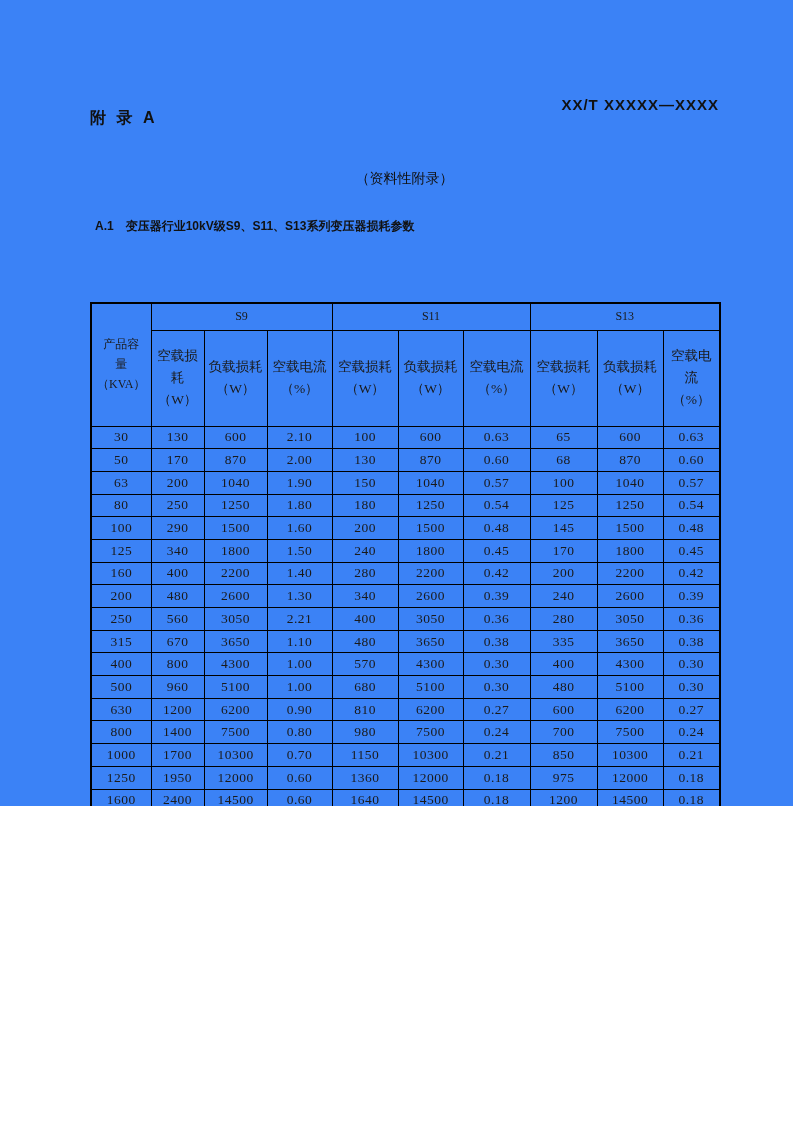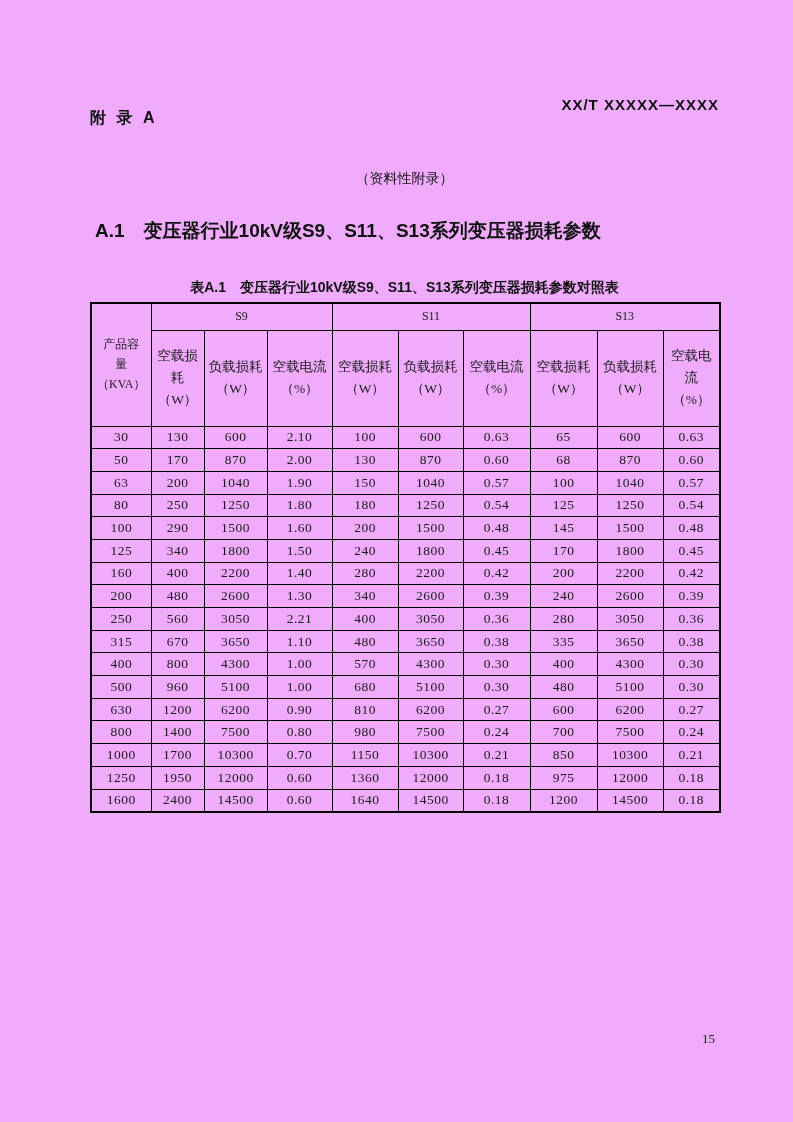--- a/index.html
+++ b/index.html
@@ -1,20 +1,20 @@
 <!DOCTYPE html>
 <html lang="zh"><head>
 <meta charset="utf-8">
 <style>
   * { margin:0; padding:0; box-sizing:border-box; }
   html,body { background:#fff; }
   .page {
     position:relative;
-    width:793px; height:1122px;
-    background:#f0abfc;
+    width:793px; height:806px;
+    background:#3b82f6;
     color:#1a1a1a;
     font-family:"Liberation Serif","DejaVu Serif",serif;
     overflow:hidden;
   }
   .doc-code {
     position:absolute; top:96px; right:74px;
     font-family:"Liberation Sans","DejaVu Sans",sans-serif;
     font-weight:bold; font-size:15px; letter-spacing:1px;
     color:#111;
   }
@@ -23,21 +23,21 @@
     text-align:left; font-weight:bold; font-size:16px;
     word-spacing:6px; color:#111;
     font-family:"Liberation Sans","DejaVu Sans",sans-serif;
   }
   .appendix-subtitle {
     position:absolute; top:170px; left:90px; width:629px;
     text-align:center; font-size:14px; color:#111;
   }
   .clause-heading {
     position:absolute; top:218px; left:95px;
-    font-size:19px; font-weight:bold; color:#111;
+    font-size:12px; font-weight:bold; color:#111;
     font-family:"Liberation Sans","DejaVu Sans",sans-serif;
   }
   .body-text {
     position:absolute; top:250px; left:95px;
     font-size:14.5px; color:#111;
   }
   .table-caption {
     position:absolute; top:279px; left:90px; width:629px;
     text-align:center; font-size:14px; font-weight:bold; color:#111;
     font-family:"Liberation Sans","DejaVu Sans",sans-serif;
@@ -72,21 +72,20 @@
 
   <div class="doc-code">XX/T XXXXX—XXXX</div>
 
   <div class="appendix-title">附 录 A</div>
 
   <div class="appendix-subtitle">（资料性附录）</div>
 
   <div class="clause-heading">A.1　变压器行业10kV级S9、S11、S13系列变压器损耗参数</div>
 
 
-  <div class="table-caption">表A.1　变压器行业10kV级S9、S11、S13系列变压器损耗参数对照表</div>
 
   <table class="loss-table">
     <colgroup>
       <col style="width:60px">
         <col style="width:53px">
         <col style="width:63px">
         <col style="width:65px">
       <col style="width:66px">
         <col style="width:65px">
         <col style="width:67px">

